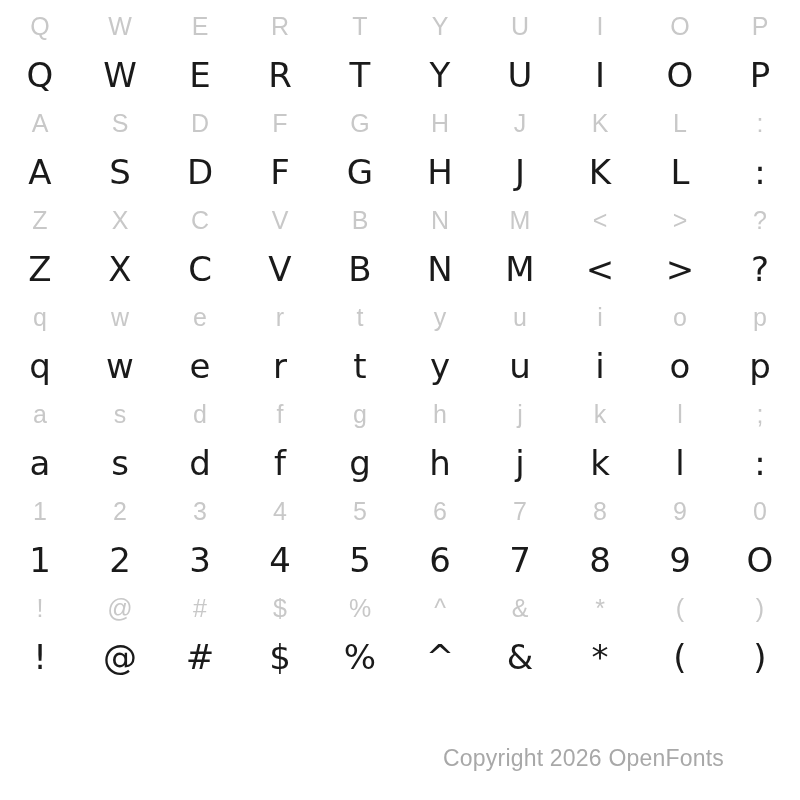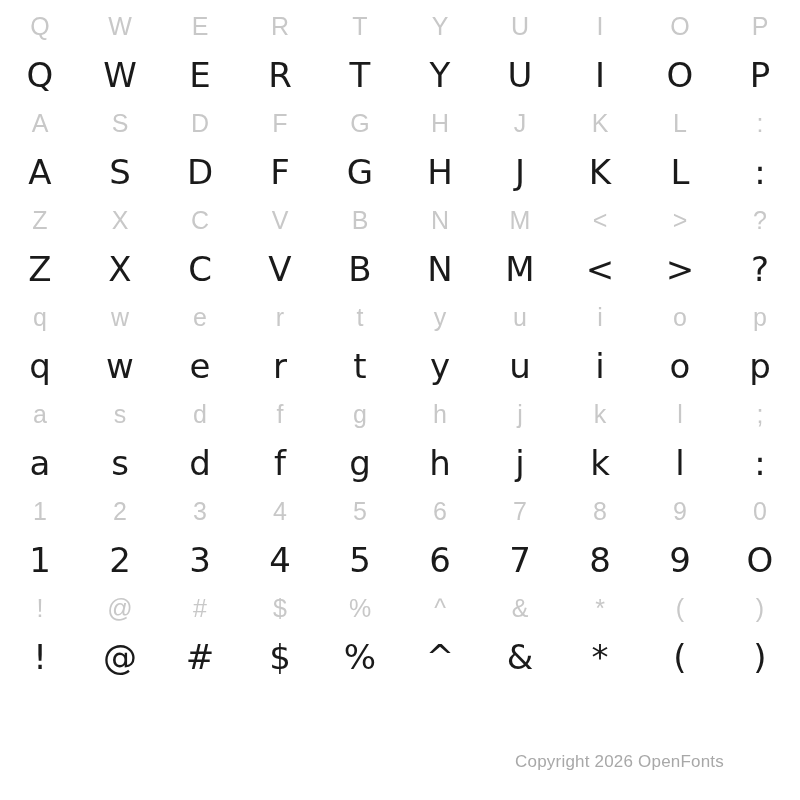--- a/index.html
+++ b/index.html
@@ -59,21 +59,21 @@
     height: 53px;
     display: flex;
     align-items: center;
     justify-content: center;
   }
   .copyright {
     position: absolute;
     right: 76px;
     bottom: 28px;
     color: #a8a8a8;
-    font-size: 17px;
+    font-size: 23px;
     font-family: "Liberation Sans", sans-serif;
     letter-spacing: 0.2px;
   }
 </style>
 </head>
 <body>
 
 <div id="sheet">
   <div class="grid" id="grid">
       <div class="rowpair">

